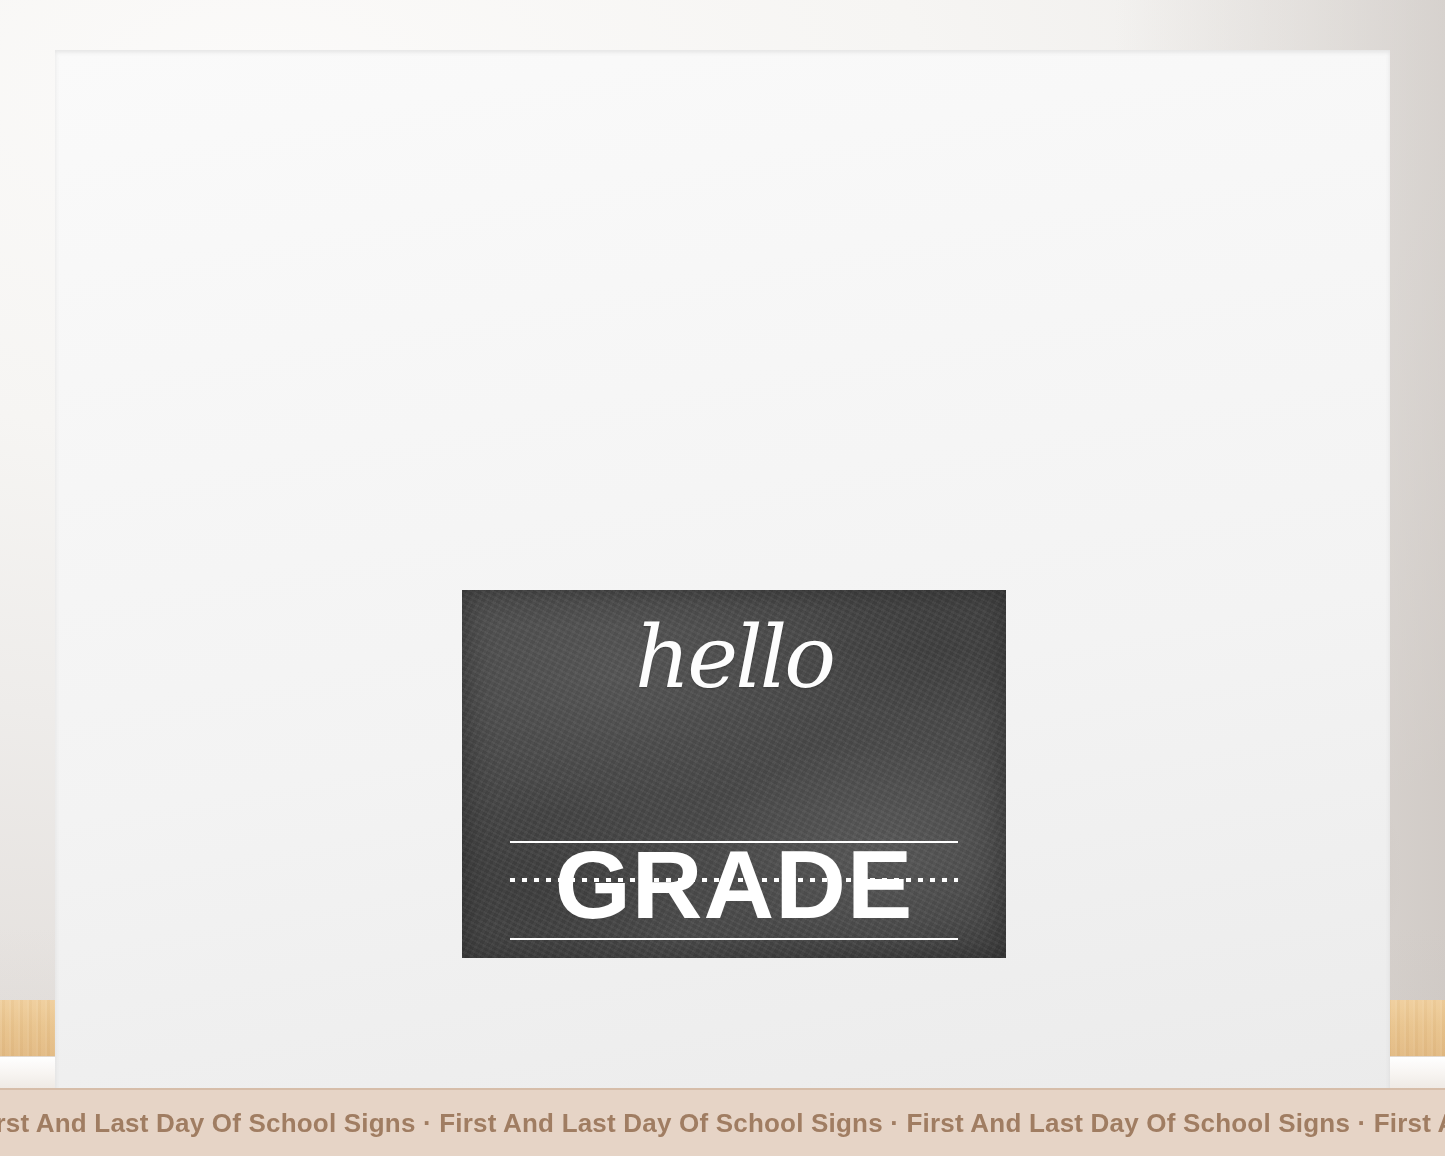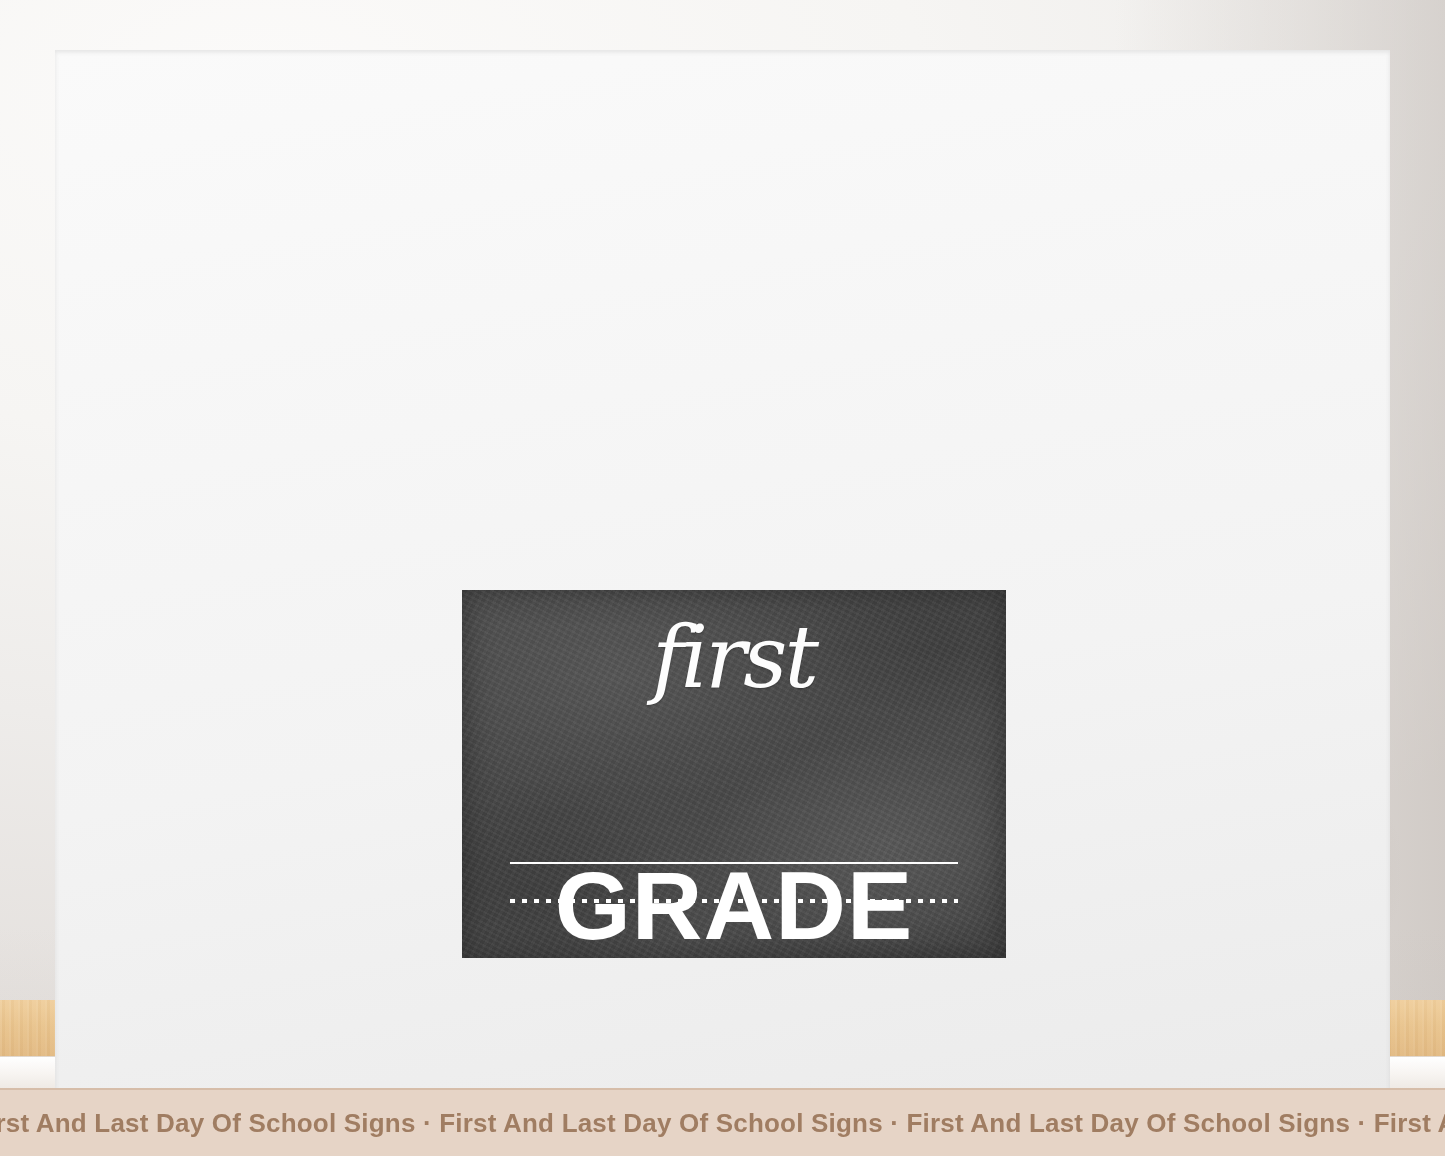--- a/index.html
+++ b/index.html
@@ -167,21 +167,21 @@
     white-space:nowrap;
   }
   .first span{
     display:inline-block;
     -webkit-text-stroke:7px #ffffff;
     paint-order:stroke fill;
     font-family:"DejaVu Sans", sans-serif;
   }
 
   .gradewrap{
-    position:absolute; left:30px; right:30px; top:269px; height:108px;
+    position:absolute; left:30px; right:30px; top:248px; height:108px;
   }
   .rule-top{
     position:absolute; left:18px; right:18px; top:3px; height:2px; background:#ffffff;
   }
   .rule-dot{
     position:absolute; left:18px; right:18px; top:40px; height:4px;
     background:repeating-linear-gradient(90deg,#ffffff 0 5px, rgba(255,255,255,0) 5px 12px);
   }
   .rule-bot{
     position:absolute; left:18px; right:18px; bottom:6px; height:2px; background:#ffffff;
@@ -384,21 +384,21 @@
   </div>
 
   <div class="frame">
     <div class="frame-bevel"></div>
   </div>
   <div class="mat"></div>
 
   <div class="art">
     <div class="art-noise"></div>
     <div class="art-inner">
-      <div class="hello">first</div>
+      <div class="hello">hello</div>
       <div class="gradewrap">
         <div class="rule-top"></div>
         <div class="rule-dot"></div>
         <div class="grade">GRADE</div>
         <div class="rule-bot"></div>
       </div>
     </div>
   </div>
 
   <div class="banner">

